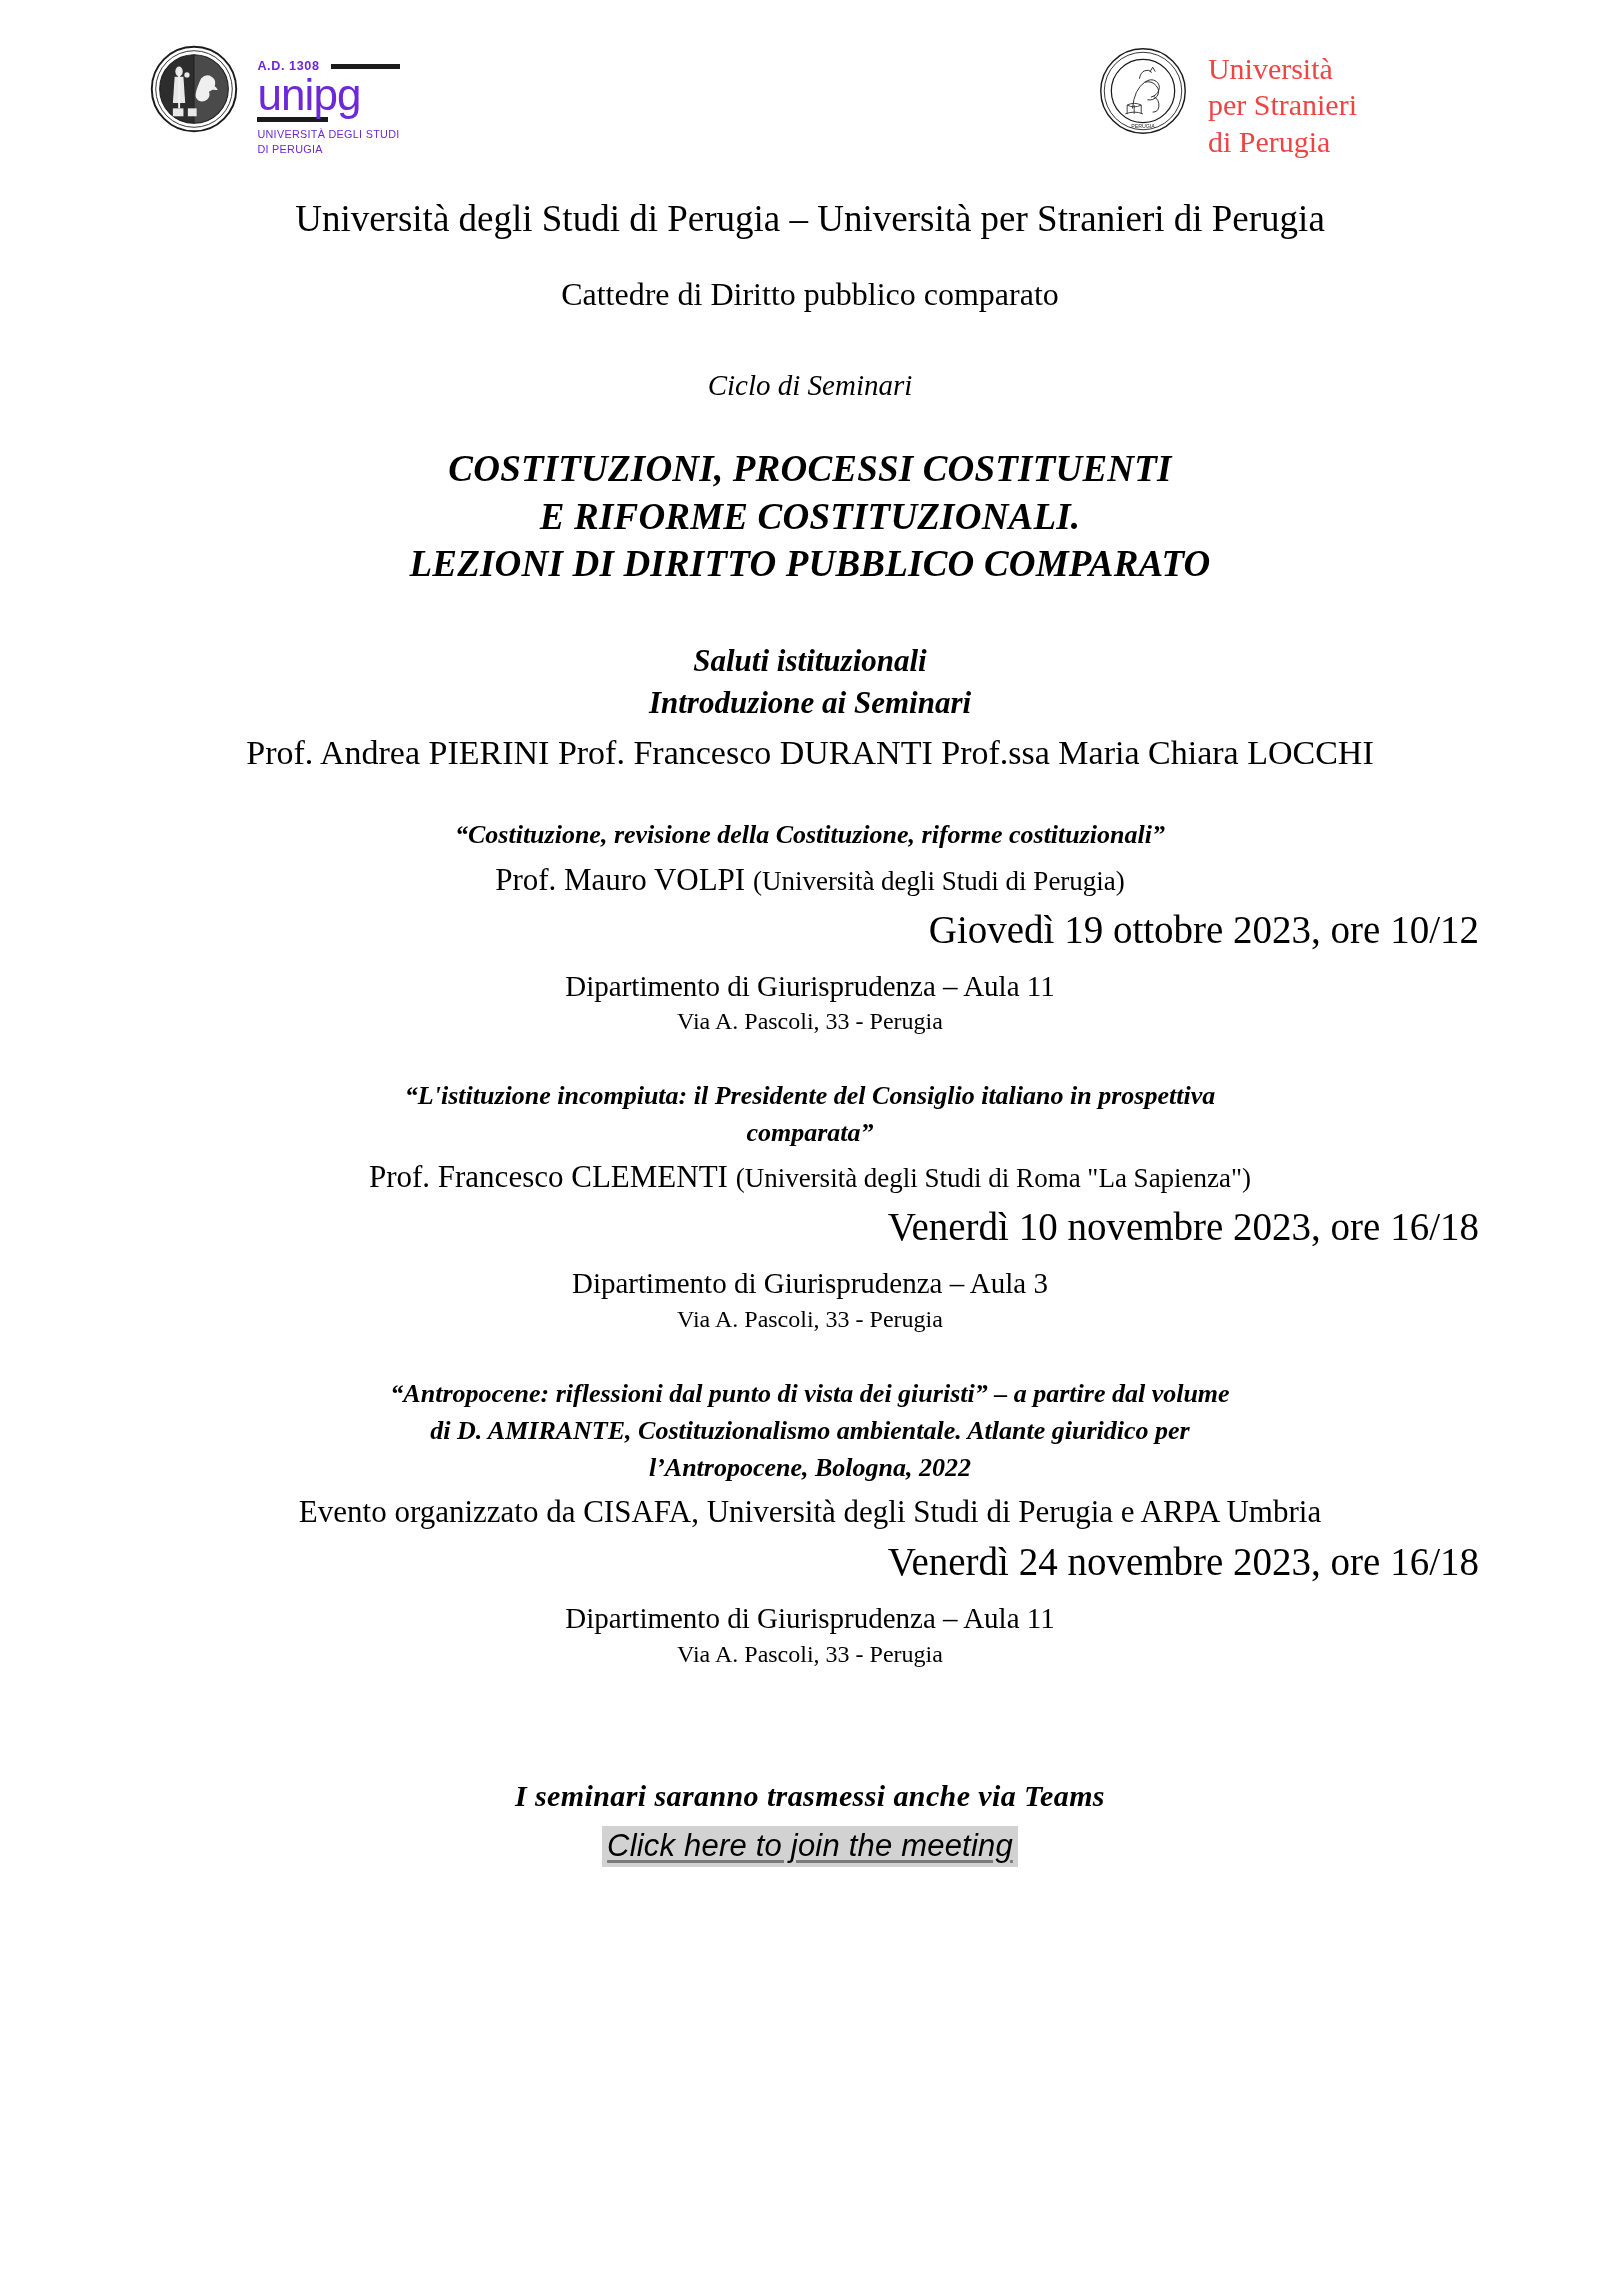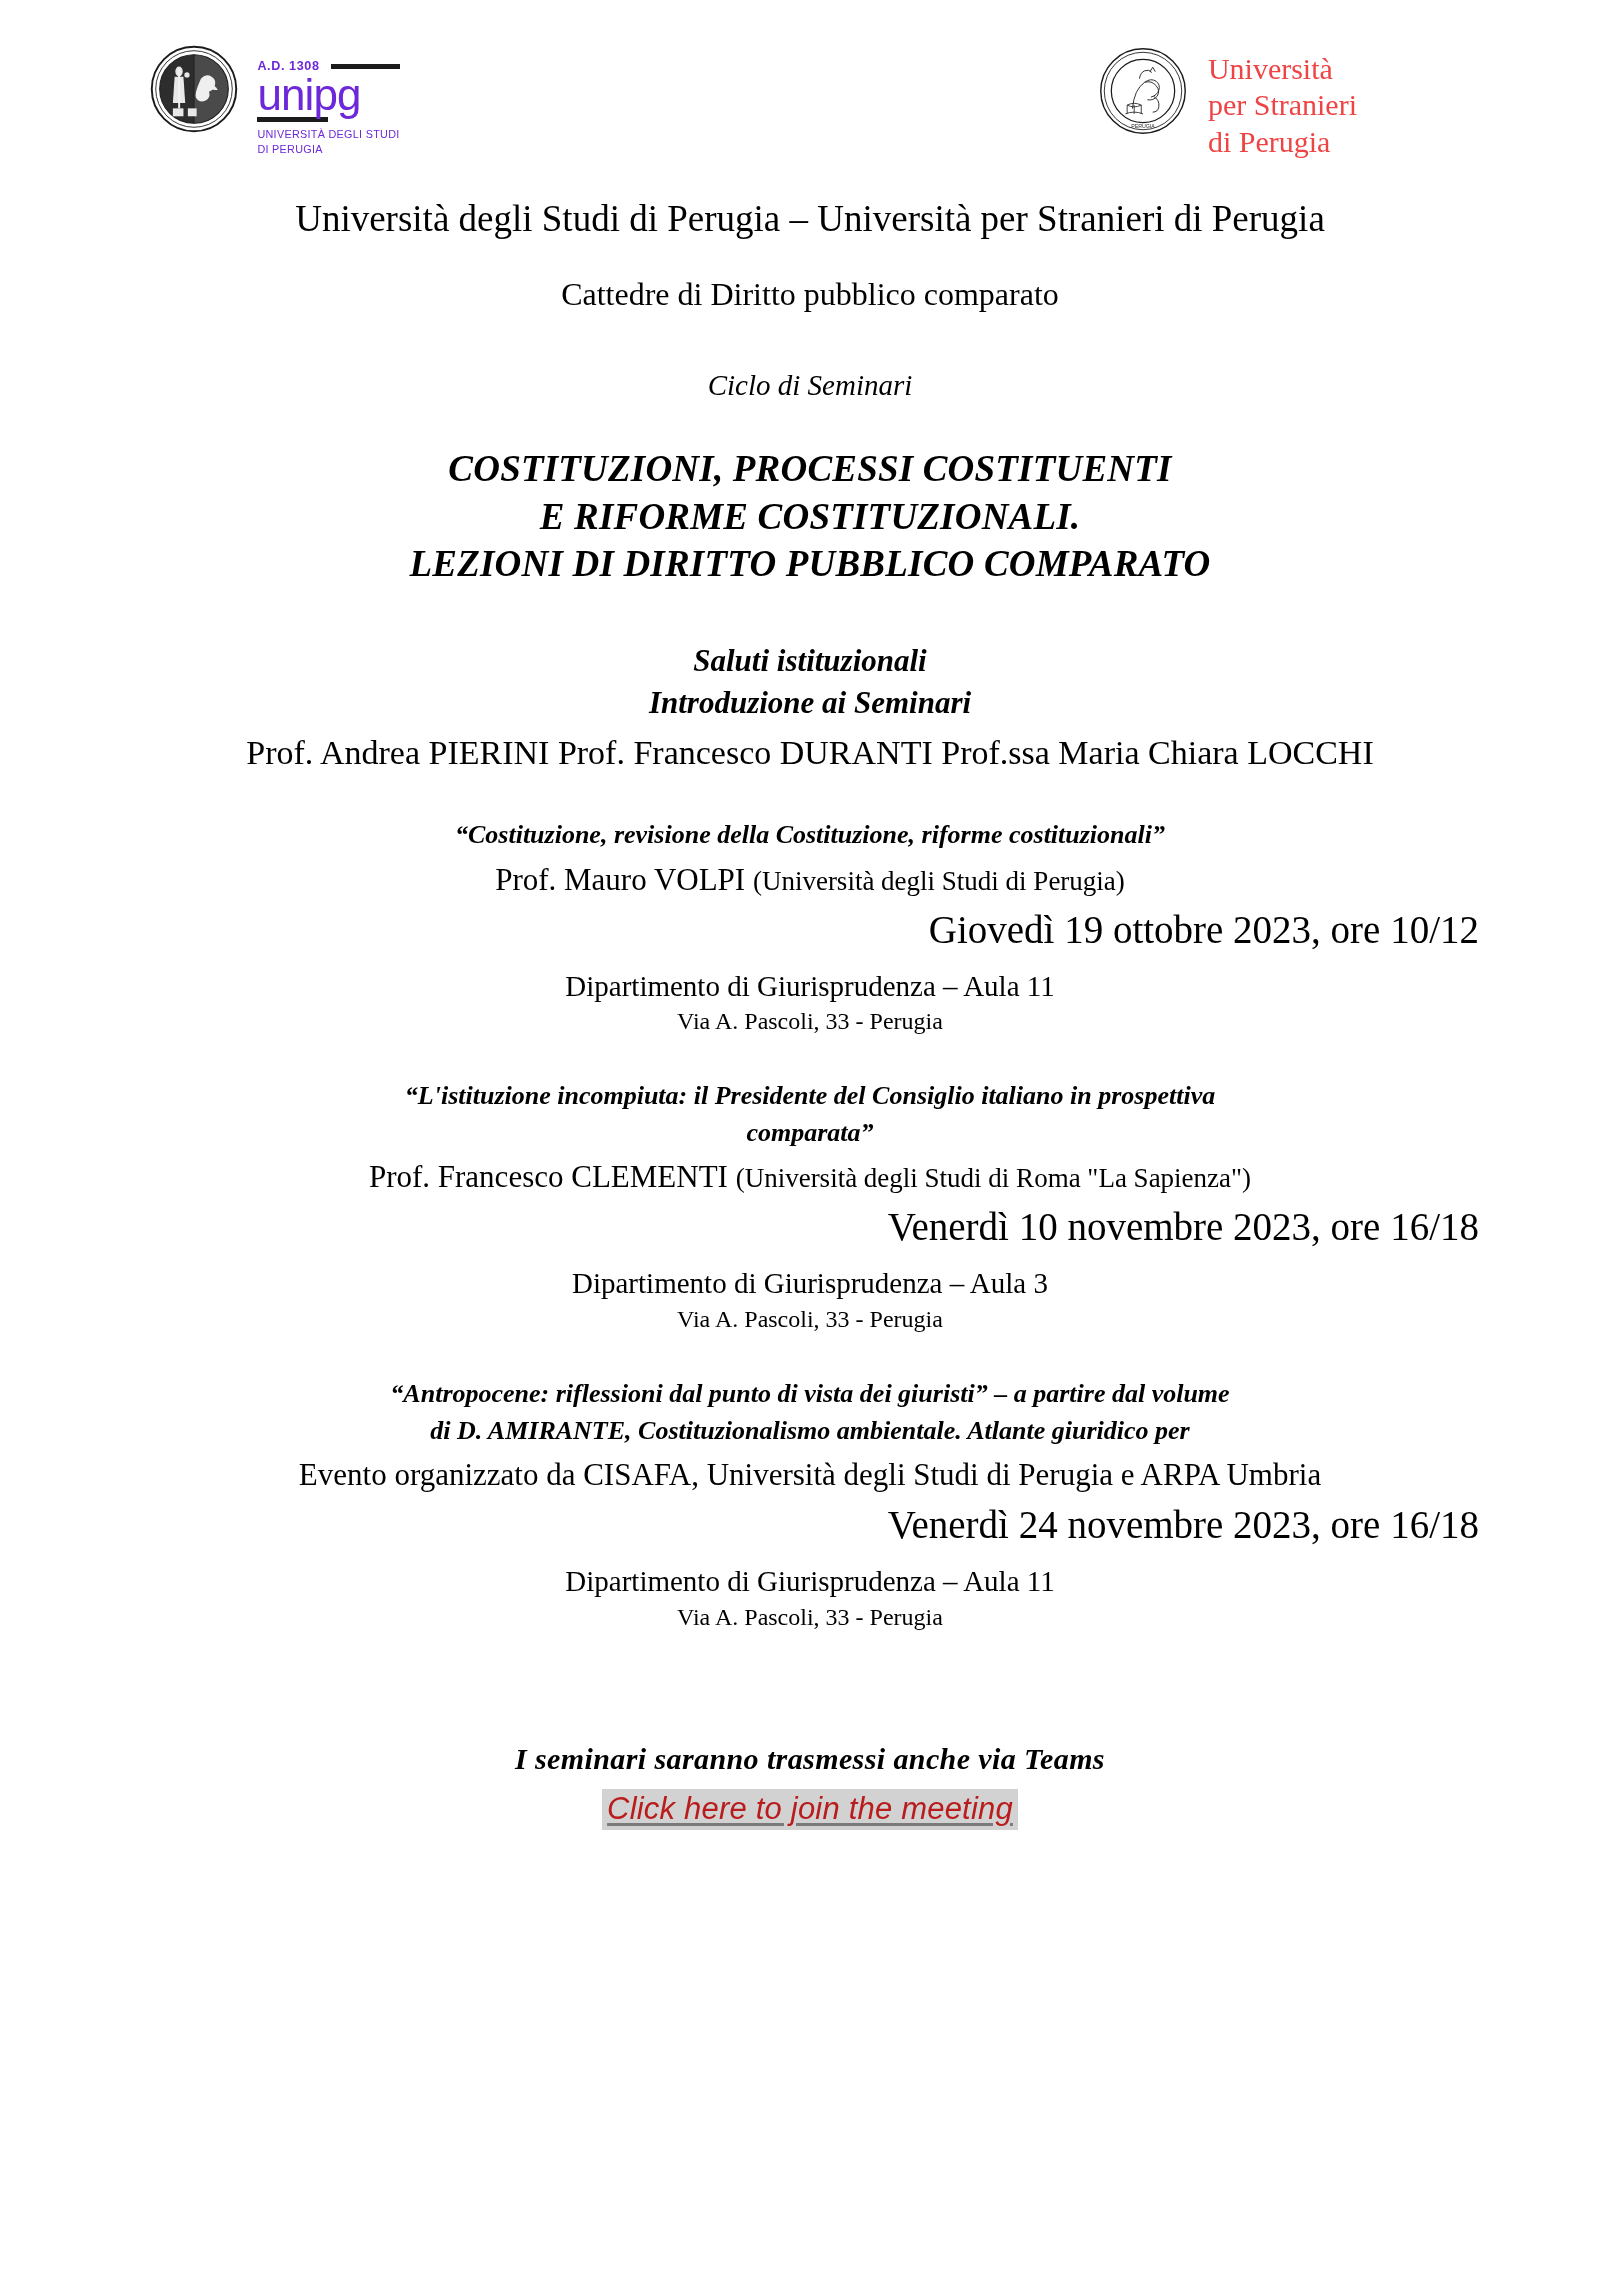--- a/index.html
+++ b/index.html
@@ -191,21 +191,21 @@
   }
   .f-link-wrap {
     margin-top: 13px;
   }
   .f-link {
     display: inline-block;
     font-family: "Liberation Sans", "DejaVu Sans", sans-serif;
     font-size: 31px;
     font-style: italic;
     font-weight: 500;
-    color: #b91c1c;
+    color: #000000;
     background: #d2d2d2;
     text-decoration: underline;
     text-decoration-color: #7a7a7a;
     text-underline-offset: 3.7px;
     text-decoration-thickness: 2.8px;
     padding: 1.9px 5.6px 2.8px 5.6px;
     letter-spacing: 0.2px;
   }
 </style>
 </head>
@@ -313,20 +313,21 @@
     </div>
     <div class="sem-when">Venerdì 10 novembre 2023, ore 16/18</div>
     <div class="sem-where">Dipartimento di Giurisprudenza – Aula 3</div>
     <div class="sem-address">Via A. Pascoli, 33 - Perugia</div>
   </div>
 
   <div class="seminar">
     <div class="sem-title">
       <div>“Antropocene: riflessioni dal punto di vista dei giuristi” – a partire dal volume</div>
       <div>di D. AMIRANTE, Costituzionalismo ambientale. Atlante giuridico per</div>
+      <div>l’Antropocene, Bologna, 2022</div>
     </div>
     <div class="sem-speaker">
       <span>Evento organizzato da CISAFA, Università degli Studi di Perugia e ARPA Umbria</span>
     </div>
     <div class="sem-when">Venerdì 24 novembre 2023, ore 16/18</div>
     <div class="sem-where">Dipartimento di Giurisprudenza – Aula 11</div>
     <div class="sem-address">Via A. Pascoli, 33 - Perugia</div>
   </div>
 
   <div class="footer">

